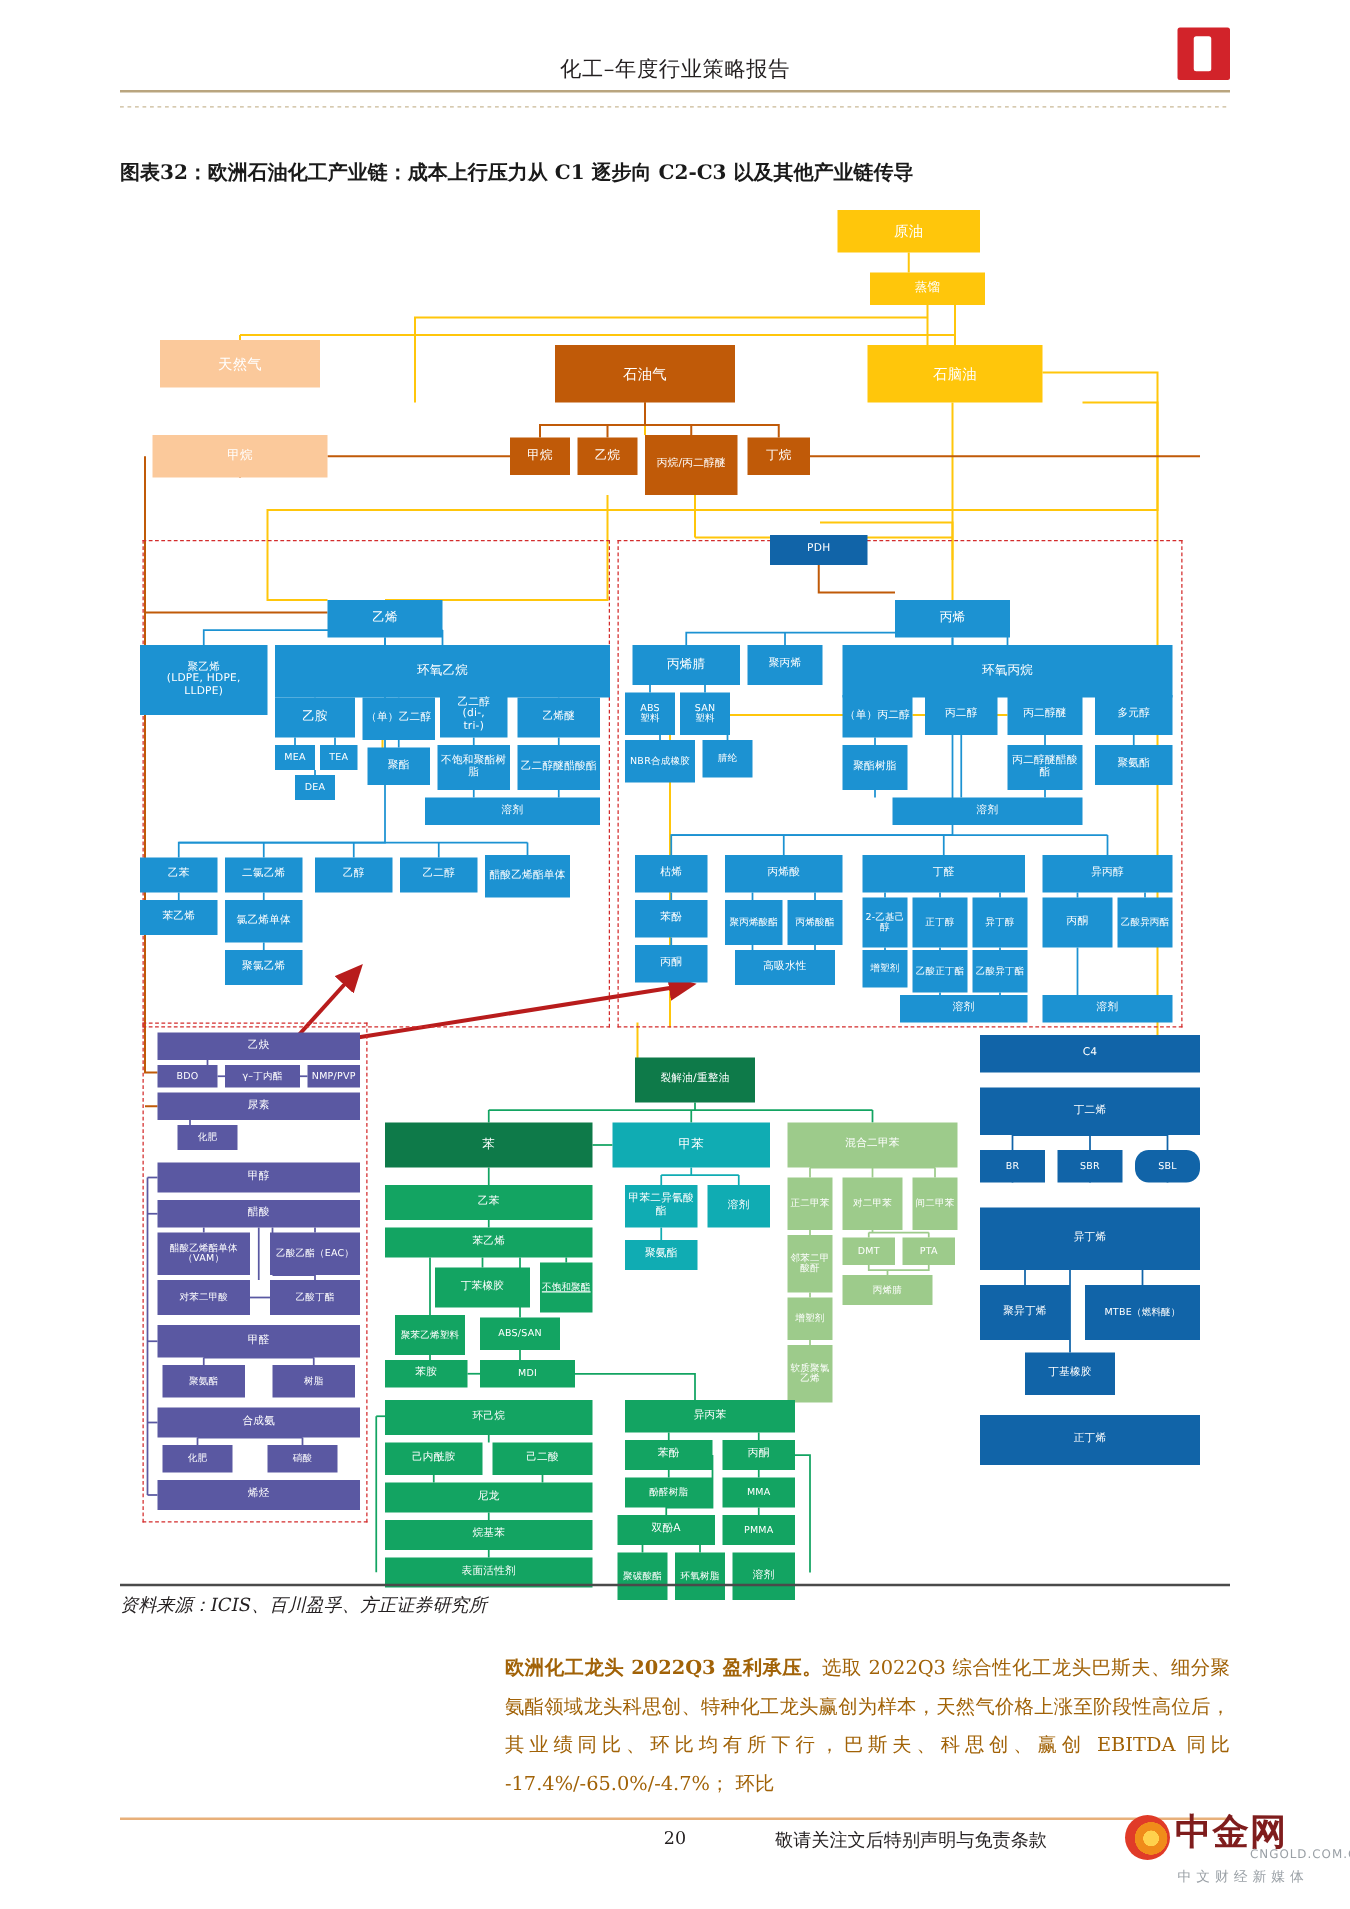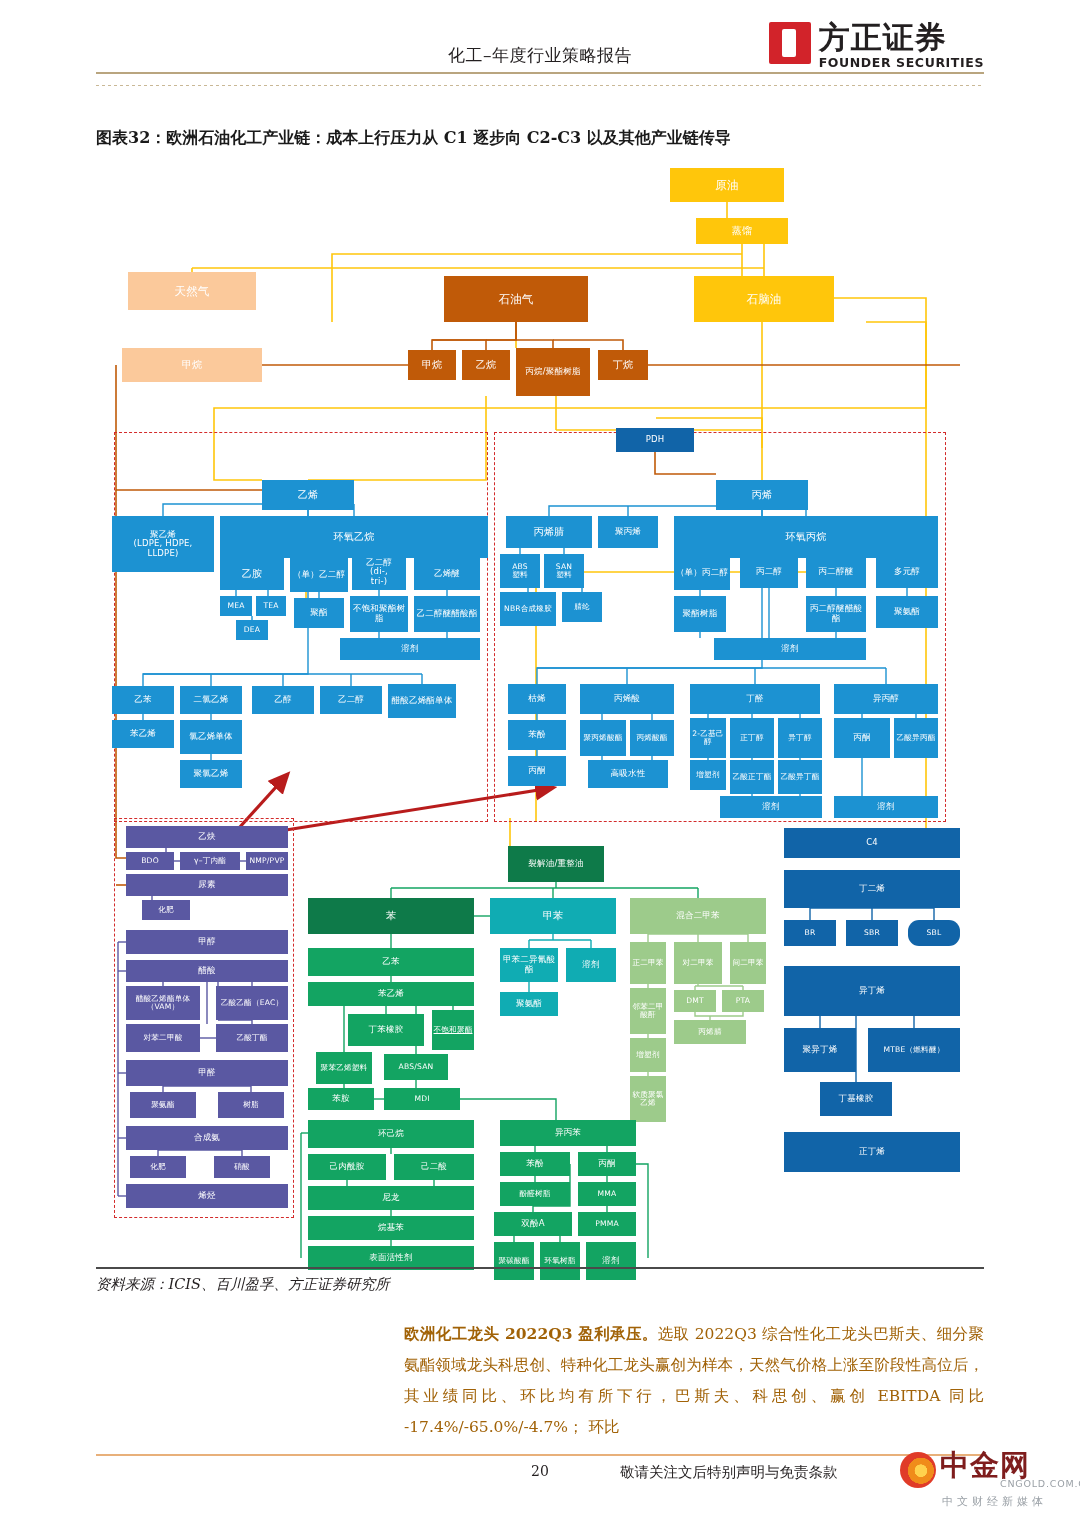--- a/index.html
+++ b/index.html
@@ -100,24 +100,20 @@
 </head>
 <body>
 
 <div class="page">
 
   <div id="hdr-title">化工–年度行业策略报告</div>
   <div id="hdr-rule"></div>
   <div id="hdr-dots"></div>
   <div id="logo">
     <div id="logo-mark"></div>
-    <div id="logo-text">
-      <div id="logo-cn">方正证券</div>
-      <div id="logo-en">FOUNDER SECURITIES</div>
-    </div>
   </div>
 
   <div id="caption">图表32：欧洲石油化工产业链：成本上行压力从 C1 逐步向 C2-C3 以及其他产业链传导</div>
 
   <div id="figure">
     <svg id="fig-svg" viewBox="0 0 888 1100" preserveAspectRatio="none">
       <g stroke="#FFC60B" stroke-width="1.6" fill="none">
         <path d="M631,44 L631,60"></path>
         <path d="M646,86 L646,118"></path>
         <path d="M646,96 L236,96 L236,118"></path>
@@ -332,21 +328,21 @@
 
     <div id="nodes">
         <div class="nd c-gold lg" style="left: 574px; top: 10px; width: 114px; height: 34px; white-space: pre-line;">原油</div>
         <div class="nd c-gold" style="left: 600px; top: 60px; width: 92px; height: 26px; white-space: pre-line;">蒸馏</div>
         <div class="nd c-peach lg" style="left: 32px; top: 114px; width: 128px; height: 38px; white-space: pre-line;">天然气</div>
         <div class="nd c-brown lg" style="left: 348px; top: 118px; width: 144px; height: 46px; white-space: pre-line;">石油气</div>
         <div class="nd c-gold lg" style="left: 598px; top: 118px; width: 140px; height: 46px; white-space: pre-line;">石脑油</div>
         <div class="nd c-peach" style="left: 26px; top: 190px; width: 140px; height: 34px; white-space: pre-line;">甲烷</div>
         <div class="nd c-brown" style="left: 312px; top: 192px; width: 48px; height: 30px; white-space: pre-line;">甲烷</div>
         <div class="nd c-brown" style="left: 366px; top: 192px; width: 48px; height: 30px; white-space: pre-line;">乙烷</div>
-        <div class="nd c-brown sm" style="left: 420px; top: 190px; width: 74px; height: 48px; white-space: pre-line;">丙烷/聚酯树脂</div>
+        <div class="nd c-brown sm" style="left: 420px; top: 190px; width: 74px; height: 48px; white-space: pre-line;">丙烷/丙二醇醚</div>
         <div class="nd c-brown" style="left: 502px; top: 192px; width: 50px; height: 30px; white-space: pre-line;">丁烷</div>
         <div class="nd c-blued sm" style="left: 520px; top: 270px; width: 78px; height: 24px; white-space: pre-line;">PDH</div>
         <div class="nd c-blue" style="left: 166px; top: 322px; width: 92px; height: 30px; white-space: pre-line;">乙烯</div>
         <div class="nd c-blue" style="left: 620px; top: 322px; width: 92px; height: 30px; white-space: pre-line;">丙烯</div>
         <div class="nd c-blue sm" style="left: 16px; top: 358px; width: 102px; height: 56px; white-space: pre-line;">聚乙烯
 (LDPE, HDPE,
 LLDPE)</div>
         <div class="nd c-blue" style="left: 124px; top: 358px; width: 268px; height: 42px; white-space: pre-line;">环氧乙烷</div>
         <div class="nd c-blue" style="left: 124px; top: 400px; width: 64px; height: 32px; white-space: pre-line;">乙胺</div>
         <div class="nd c-blue xs" style="left: 124px; top: 438px; width: 32px; height: 20px; white-space: pre-line;">MEA</div>

